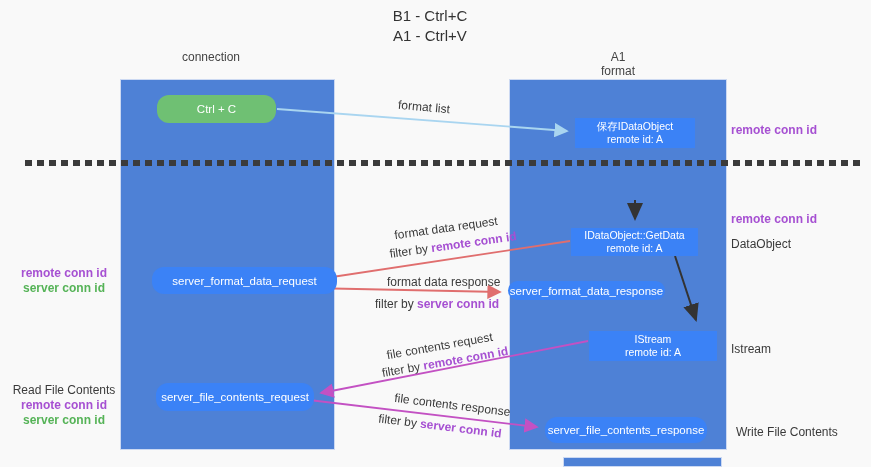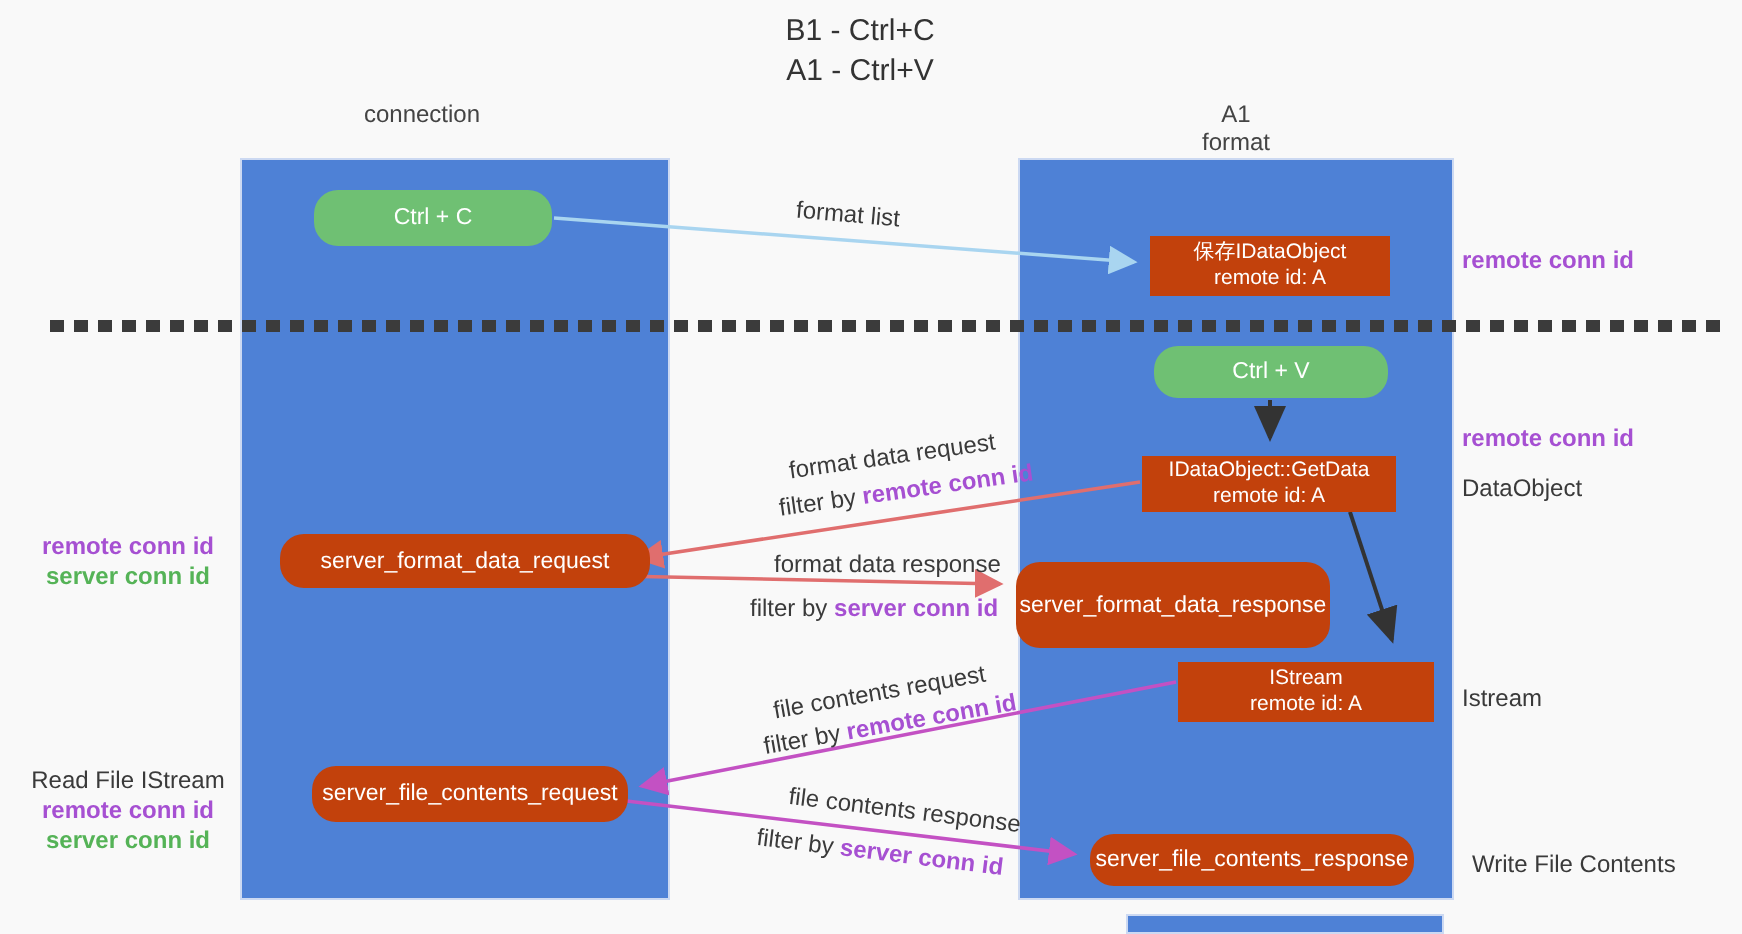--- a/index.html
+++ b/index.html
@@ -20,21 +20,21 @@
   .col {
     position:absolute; background:#4e81d6;
     border:1px solid #ccd9f2; box-sizing:border-box;
   }
   .layer { position:absolute; left:0; top:0; pointer-events:none; }
   .box {
     position:absolute; box-sizing:border-box;
     display:flex; flex-direction:column; align-items:center; justify-content:center;
     color:#fff; text-align:center; white-space:nowrap;
   }
-  .orange { background:#c2410c; }
+  .orange { background:#3b82f6; }
   .greenbox { background:#6fc073; }
   .f1 { font-size:11.5px;border-radius:12px; }
   .f2 { font-size:10.5px; line-height:13px; }
   .ann {
     position:absolute; font-size:12px; color:#3a3a3a; white-space:nowrap;
   }
   .tilt-up { transform:rotate(-8deg); }
   .tilt-up2 { transform:rotate(-10deg); }
   .tilt-dn { transform:rotate(7deg); }
   .tilt-dn2 { transform:rotate(5deg); }
@@ -92,34 +92,31 @@
 
   <div class="box greenbox f1" style="left:157px; top:95px; width:119px; height:28px;">
     <div>Ctrl + C</div>
   </div>
 
   <div class="box orange f2" style="left:575px; top:118px; width:120px; height:30px;">
     <div>保存IDataObject</div>
     <div>remote id: A</div>
   </div>
 
-  <div class="box greenbox f1" style="left:577px; top:173px; width:117px; height:26px;">
-    <div>Ctrl + V</div>
-  </div>
 
   <div class="box orange f2" style="left:571px; top:228px; width:127px; height:28px;">
     <div>IDataObject::GetData</div>
     <div>remote id: A</div>
   </div>
 
-  <div class="box orange f1" style="left:140px; top:267px; width:185px; height:27px;">
+  <div class="box orange f1" style="left:152px; top:267px; width:185px; height:27px;">
     <div>server_format_data_request</div>
   </div>
 
-  <div class="box orange f1" style="left:508px; top:281px; width:157px; height:43px;">
+  <div class="box orange f1" style="left:508px; top:281px; width:157px; height:19px;">
     <div>server_format_data_response</div>
   </div>
 
   <div class="box orange f2" style="left:589px; top:331px; width:128px; height:30px;">
     <div>IStream</div>
     <div>remote id: A</div>
   </div>
 
   <div class="box orange f1" style="left:156px; top:383px; width:158px; height:28px;align-items:center;">
     <div>server_file_contents_request</div>
@@ -149,21 +146,21 @@
   <div class="ann tilt-dn" style="left:394px; top:398px;">file contents response</div>
   <div class="ann tilt-dn" style="left:378px; top:419px;">
     <span>filter by </span><span class="conn-purple">server conn id</span>
   </div>
 
   <div class="side-left" style="top:266px;">
     <div class="conn-purple">remote conn id</div>
     <div class="conn-green">server conn id</div>
   </div>
   <div class="side-left" style="top:383px;">
-    <div style="color:#3a3a3a;">Read File IStream</div>
+    <div style="color:#3a3a3a;">Read File Contents</div>
     <div class="conn-purple">remote conn id</div>
     <div class="conn-green">server conn id</div>
   </div>
 
   <div class="side-right conn-purple" style="left:731px; top:123px;">remote conn id</div>
   <div class="side-right conn-purple" style="left:731px; top:212px;">remote conn id</div>
   <div class="side-right" style="left:731px; top:237px;">DataObject</div>
   <div class="side-right" style="left:731px; top:342px;">Istream</div>
   <div class="side-right" style="left:736px; top:425px;">Write File Contents</div>
 

